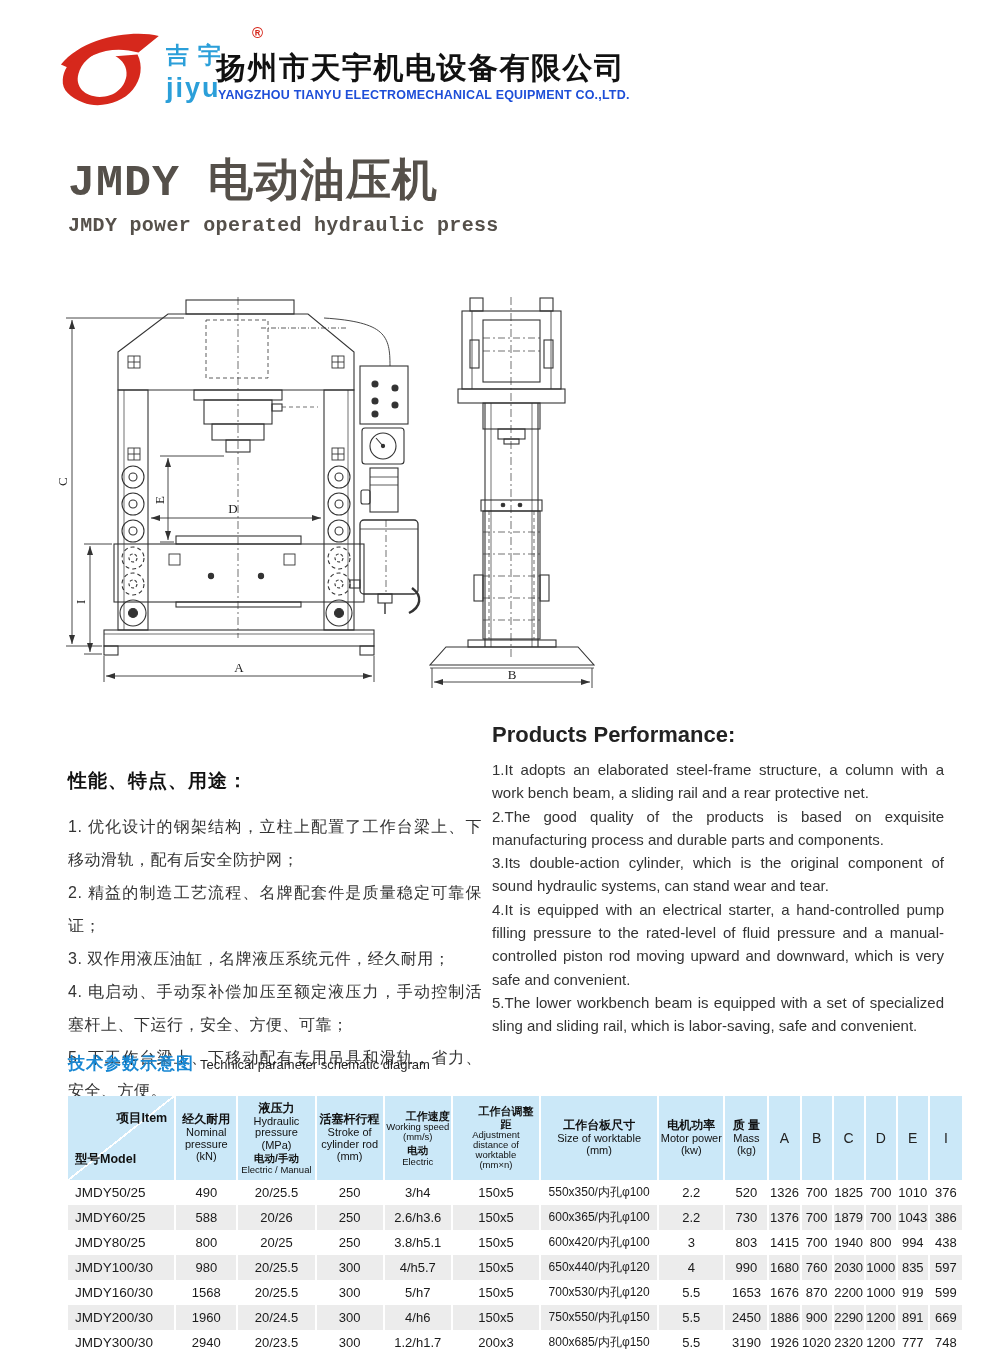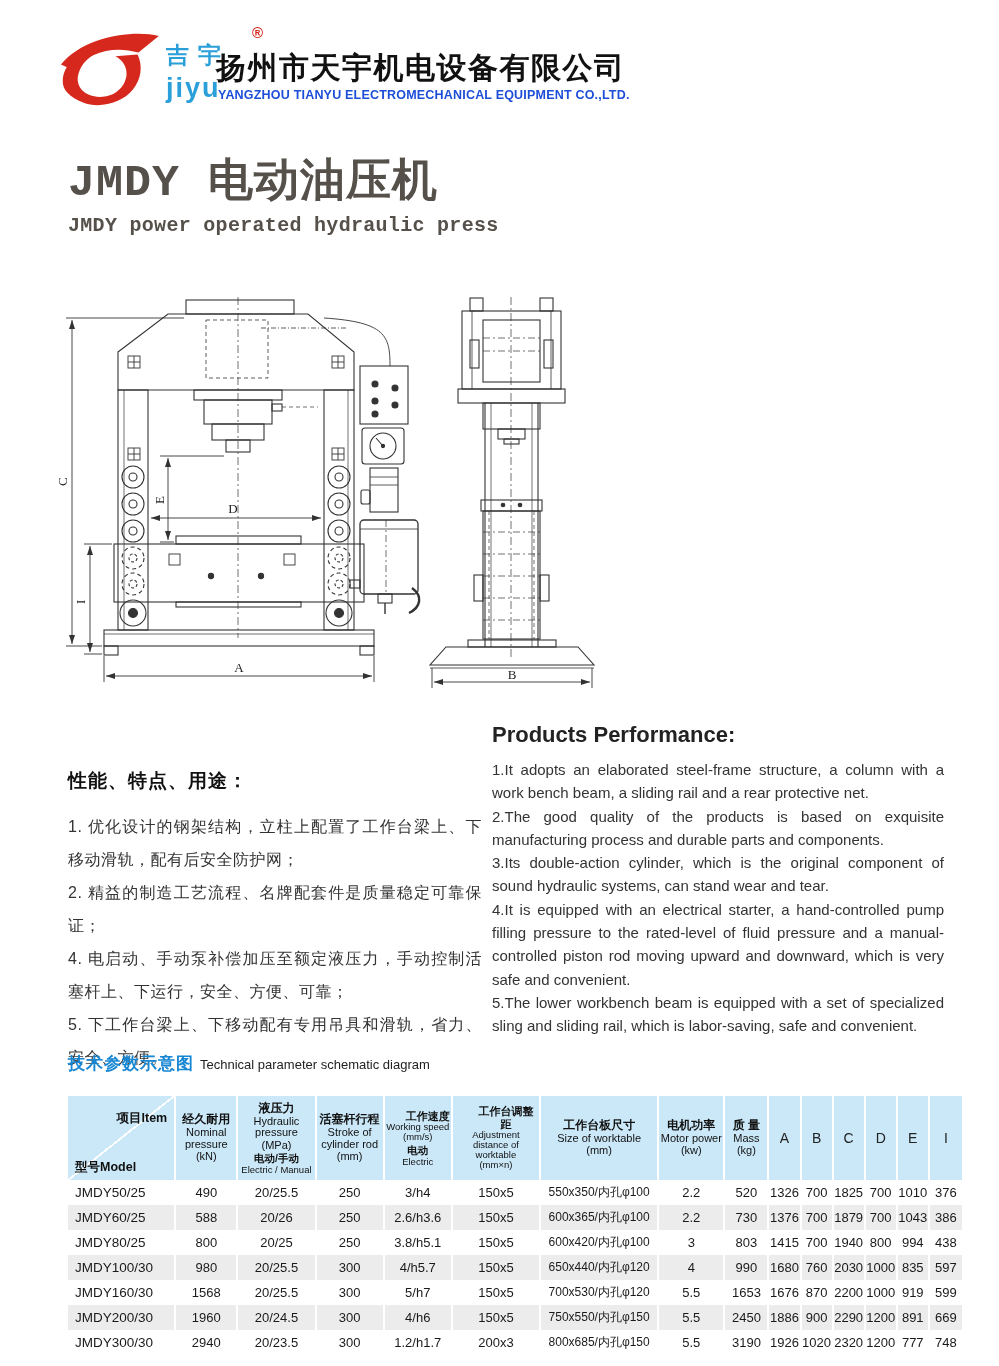--- a/index.html
+++ b/index.html
@@ -58,21 +58,21 @@
   .h-unit { font-size:11px; color:#111; line-height:1.15; }
   .h-sub-cn { font-size:10.5px; font-weight:bold; color:#111; margin-top:2px; line-height:1.1; }
   .h-sub-en { font-size:9.5px; color:#111; line-height:1.0; }
   th.small .h-cn { font-size:11px;padding-left:20px; }
   th.small .h-en { font-size:9.5px;text-align:center; }
   th.small .h-unit { font-size:9.5px; }
 
   th.corner { position:relative; background:
     linear-gradient(to bottom right, #cbe8f8 49.4%, #ffffff 49.4%, #ffffff 50.8%, #cbe8f8 50.8%); }
   .c-item { position:absolute; top:14px; right:7px; font-size:12.5px; font-weight:bold; color:#111; }
-  .c-model { position:absolute; bottom:4px; left:7px; font-size:12.5px; font-weight:bold; color:#111; }
+  .c-model { position:absolute; bottom:12px; left:7px; font-size:12.5px; font-weight:bold; color:#111; }
 
   tbody td { height:25px; text-align:center; font-size:13px; color:#1a1a1a; }
   tbody td.model { text-align:left; padding-left:7px; font-size:13.5px; }
   tbody td.worktable { font-size:12px; }
   tbody tr:nth-child(even) { background:#ececec; }
 </style>
 </head>
 <body>
 
 <div class="page">
@@ -284,20 +284,21 @@
         <line x1="6" y1="390" x2="162" y2="390" marker-start="url(#arrS)" marker-end="url(#arrS)"></line>
       </g>
       <text class="dim" x="84" y="387" text-anchor="middle">B</text>
     </svg>
   </div>
 
   <div class="features">
     <h3>性能、特点、用途：</h3>
     <p>1. 优化设计的钢架结构，立柱上配置了工作台梁上、下移动滑轨，配有后安全防护网；</p>
     <p>2. 精益的制造工艺流程、名牌配套件是质量稳定可靠保证；</p>
+    <p>3. 双作用液压油缸，名牌液压系统元件，经久耐用；</p>
     <p>4. 电启动、手动泵补偿加压至额定液压力，手动控制活塞杆上、下运行，安全、方便、可靠；</p>
     <p>5. 下工作台梁上、下移动配有专用吊具和滑轨，省力、安全、方便。</p>
   </div>
 
   <div class="performance">
     <h3>Products Performance:</h3>
     <p>1.It adopts an elaborated steel-frame structure, a column with a work bench beam, a sliding rail and a rear protective net.</p>
     <p>2.The good quality of the products is based on exquisite manufacturing process and durable parts and components.</p>
     <p>3.Its double-action cylinder, which is the original component of sound hydraulic systems, can stand wear and tear.</p>
     <p>4.It is equipped with an electrical starter, a hand-controlled pump filling pressure to the rated-level of fluid pressure and a manual-controlled piston rod moving upward and downward, which is very safe and convenient.</p>

